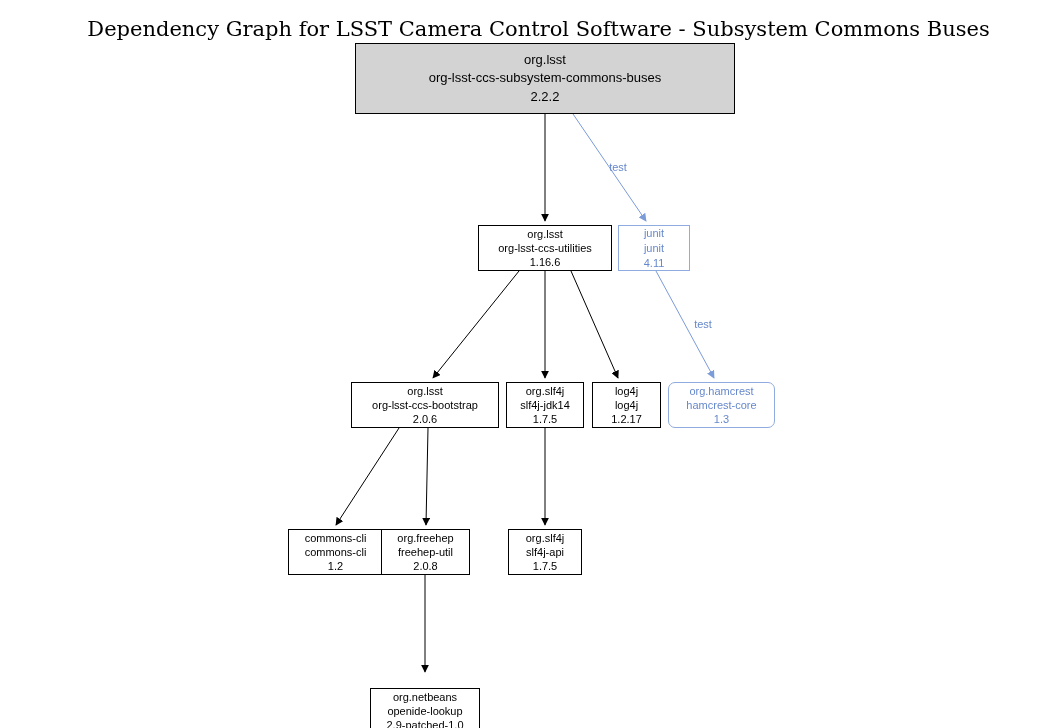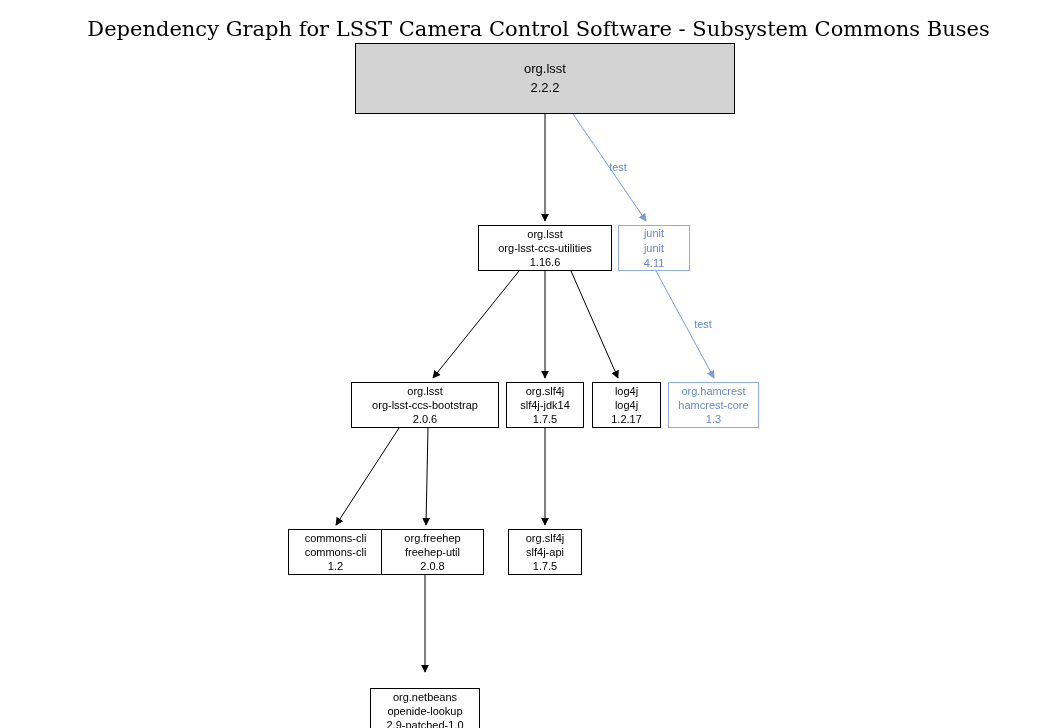--- a/index.html
+++ b/index.html
@@ -45,20 +45,21 @@
       <line x1="656" y1="271" x2="714" y2="378" stroke="#7b9bd9" stroke-width="1" marker-end="url(#arrow-test)"></line>
       <text x="703" y="328" fill="#6688cc" font-size="11" text-anchor="middle">test</text>
       <line x1="399" y1="428" x2="336" y2="525" stroke="#000000" stroke-width="1" marker-end="url(#arrow-normal)"></line>
       <line x1="428" y1="428" x2="426" y2="525" stroke="#000000" stroke-width="1" marker-end="url(#arrow-normal)"></line>
       <line x1="545" y1="428" x2="545" y2="525" stroke="#000000" stroke-width="1" marker-end="url(#arrow-normal)"></line>
       <line x1="425" y1="575" x2="425" y2="672" stroke="#000000" stroke-width="1" marker-end="url(#arrow-normal)"></line>
     </svg>
   <div id="nodes">
       <div class="node root" style="left: 355px; top: 43px; width: 380px; height: 71px;">
         <div>org.lsst</div>
+        <div>org-lsst-ccs-subsystem-commons-buses</div>
         <div>2.2.2</div>
       </div>
       <div class="node normal" style="left: 478px; top: 225px; width: 134px; height: 46px;">
         <div>org.lsst</div>
         <div>org-lsst-ccs-utilities</div>
         <div>1.16.6</div>
       </div>
       <div class="node test" style="left: 618px; top: 225px; width: 72px; height: 46px; justify-content: space-between;">
         <div>junit</div>
         <div>junit</div>
@@ -72,31 +73,31 @@
       <div class="node normal" style="left: 506px; top: 382px; width: 78px; height: 46px;">
         <div>org.slf4j</div>
         <div>slf4j-jdk14</div>
         <div>1.7.5</div>
       </div>
       <div class="node normal" style="left: 592px; top: 382px; width: 69px; height: 46px; align-items: center;">
         <div>log4j</div>
         <div>log4j</div>
         <div>1.2.17</div>
       </div>
-      <div class="node test" style="left: 668px; top: 382px; width: 91px; height: 46px;">
+      <div class="node test" style="left: 668px; top: 382px; width: 107px; height: 46px; border-radius: 7px;">
         <div>org.hamcrest</div>
         <div>hamcrest-core</div>
         <div>1.3</div>
       </div>
       <div class="node normal" style="left: 280px; top: 529px; width: 95px; height: 46px; margin-left: 8px;">
         <div>commons-cli</div>
         <div>commons-cli</div>
         <div>1.2</div>
       </div>
-      <div class="node normal" style="left: 381px; top: 529px; width: 103px; height: 46px;">
+      <div class="node normal" style="left: 381px; top: 529px; width: 89px; height: 46px;">
         <div>org.freehep</div>
         <div>freehep-util</div>
         <div>2.0.8</div>
       </div>
       <div class="node normal" style="left: 508px; top: 529px; width: 74px; height: 46px;">
         <div>org.slf4j</div>
         <div>slf4j-api</div>
         <div>1.7.5</div>
       </div>
       <div class="node normal" style="left: 370px; top: 676px; width: 110px; height: 46px; margin-top: 12px;">

